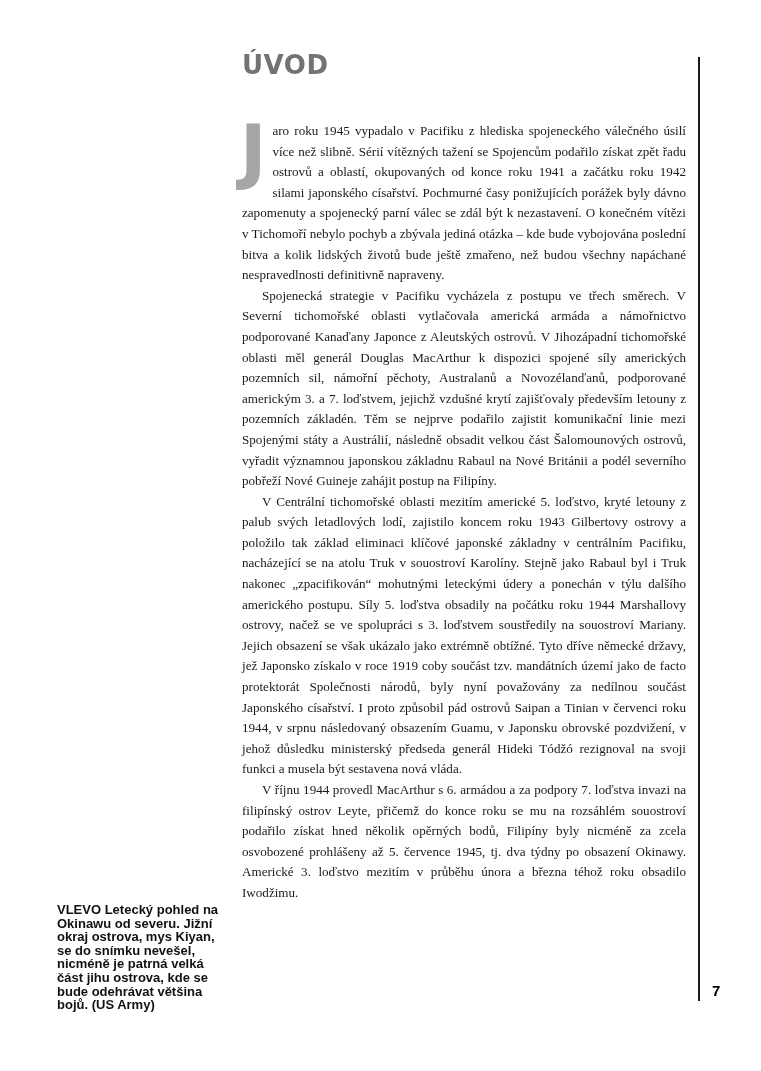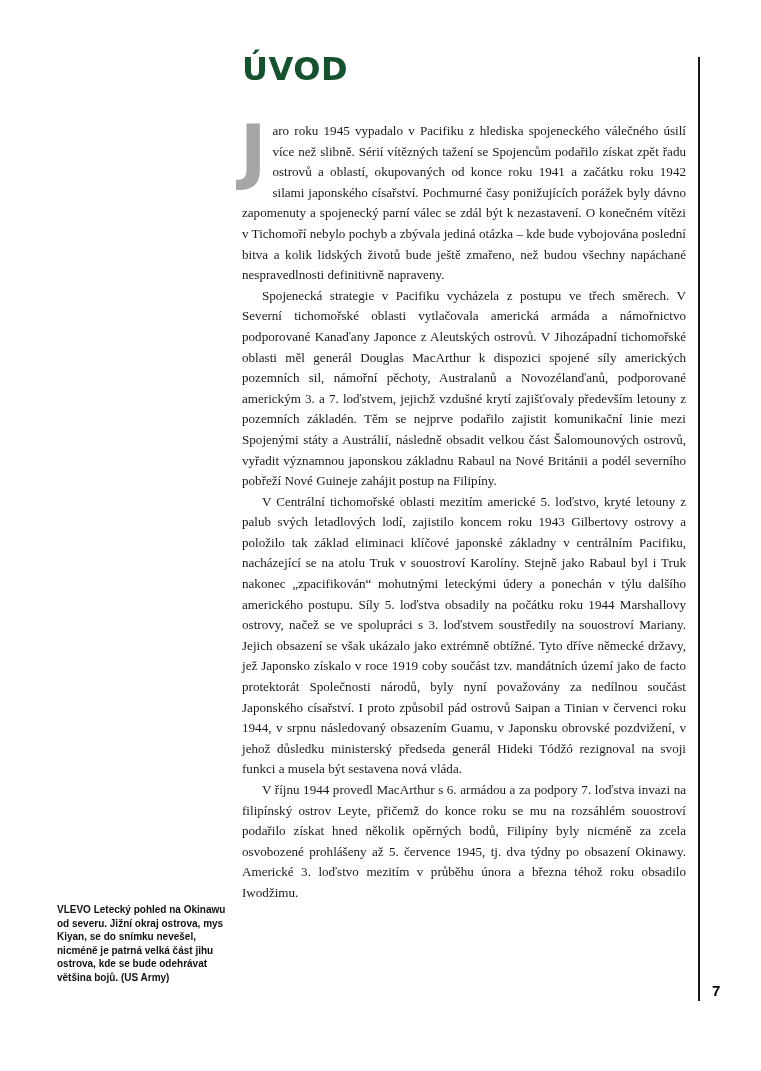--- a/index.html
+++ b/index.html
@@ -1,20 +1,20 @@
 <!DOCTYPE html>
 <html><head>
   <meta charset="utf-8">
   <style>
     html, body { margin:0; padding:0; background:#ffffff; }
     body { width:761px; height:1071px; position:relative; overflow:hidden; }
     .title {
       position:absolute; left:242px; top:50px;
       font-family:"DejaVu Sans", sans-serif; font-weight:bold;
-      font-size:32px; letter-spacing:0.5px; color:#14532d; margin:0;
+      font-size:26px; letter-spacing:0.5px; color:#737373; margin:0;
     }
     .rule {
       position:absolute; left:698px; top:57px; width:1.5px; height:944px;
       background:#1a1a1a;
     }
     .page-number {
       position:absolute; left:712px; top:982px;
       font-family:"Liberation Sans", sans-serif; font-weight:bold;
       font-size:15px; color:#000;
     }
@@ -27,21 +27,21 @@
     .body-text p { margin:0; text-indent:20px; }
     .body-text p.first { text-indent:0; }
     .dropcap {
       float:left; font-family:"DejaVu Sans", sans-serif; font-weight:bold;
       font-size:71px; line-height:58px; color:#a6a6a6;
       margin:2px 6px 0 -2px; height:60px;
     }
     .caption {
       position:absolute; left:57px; top:903px; width:172px;
       font-family:"Liberation Sans", sans-serif; font-weight:bold;
-      font-size:10px; line-height:13.6px; color:#111;
+      font-size:13px; line-height:13.6px; color:#111;
     }
   </style>
 </head>
 <body>
 
 <h1 class="title">ÚVOD</h1>
 
 <div class="rule"></div>
 
 <div class="body-text">

